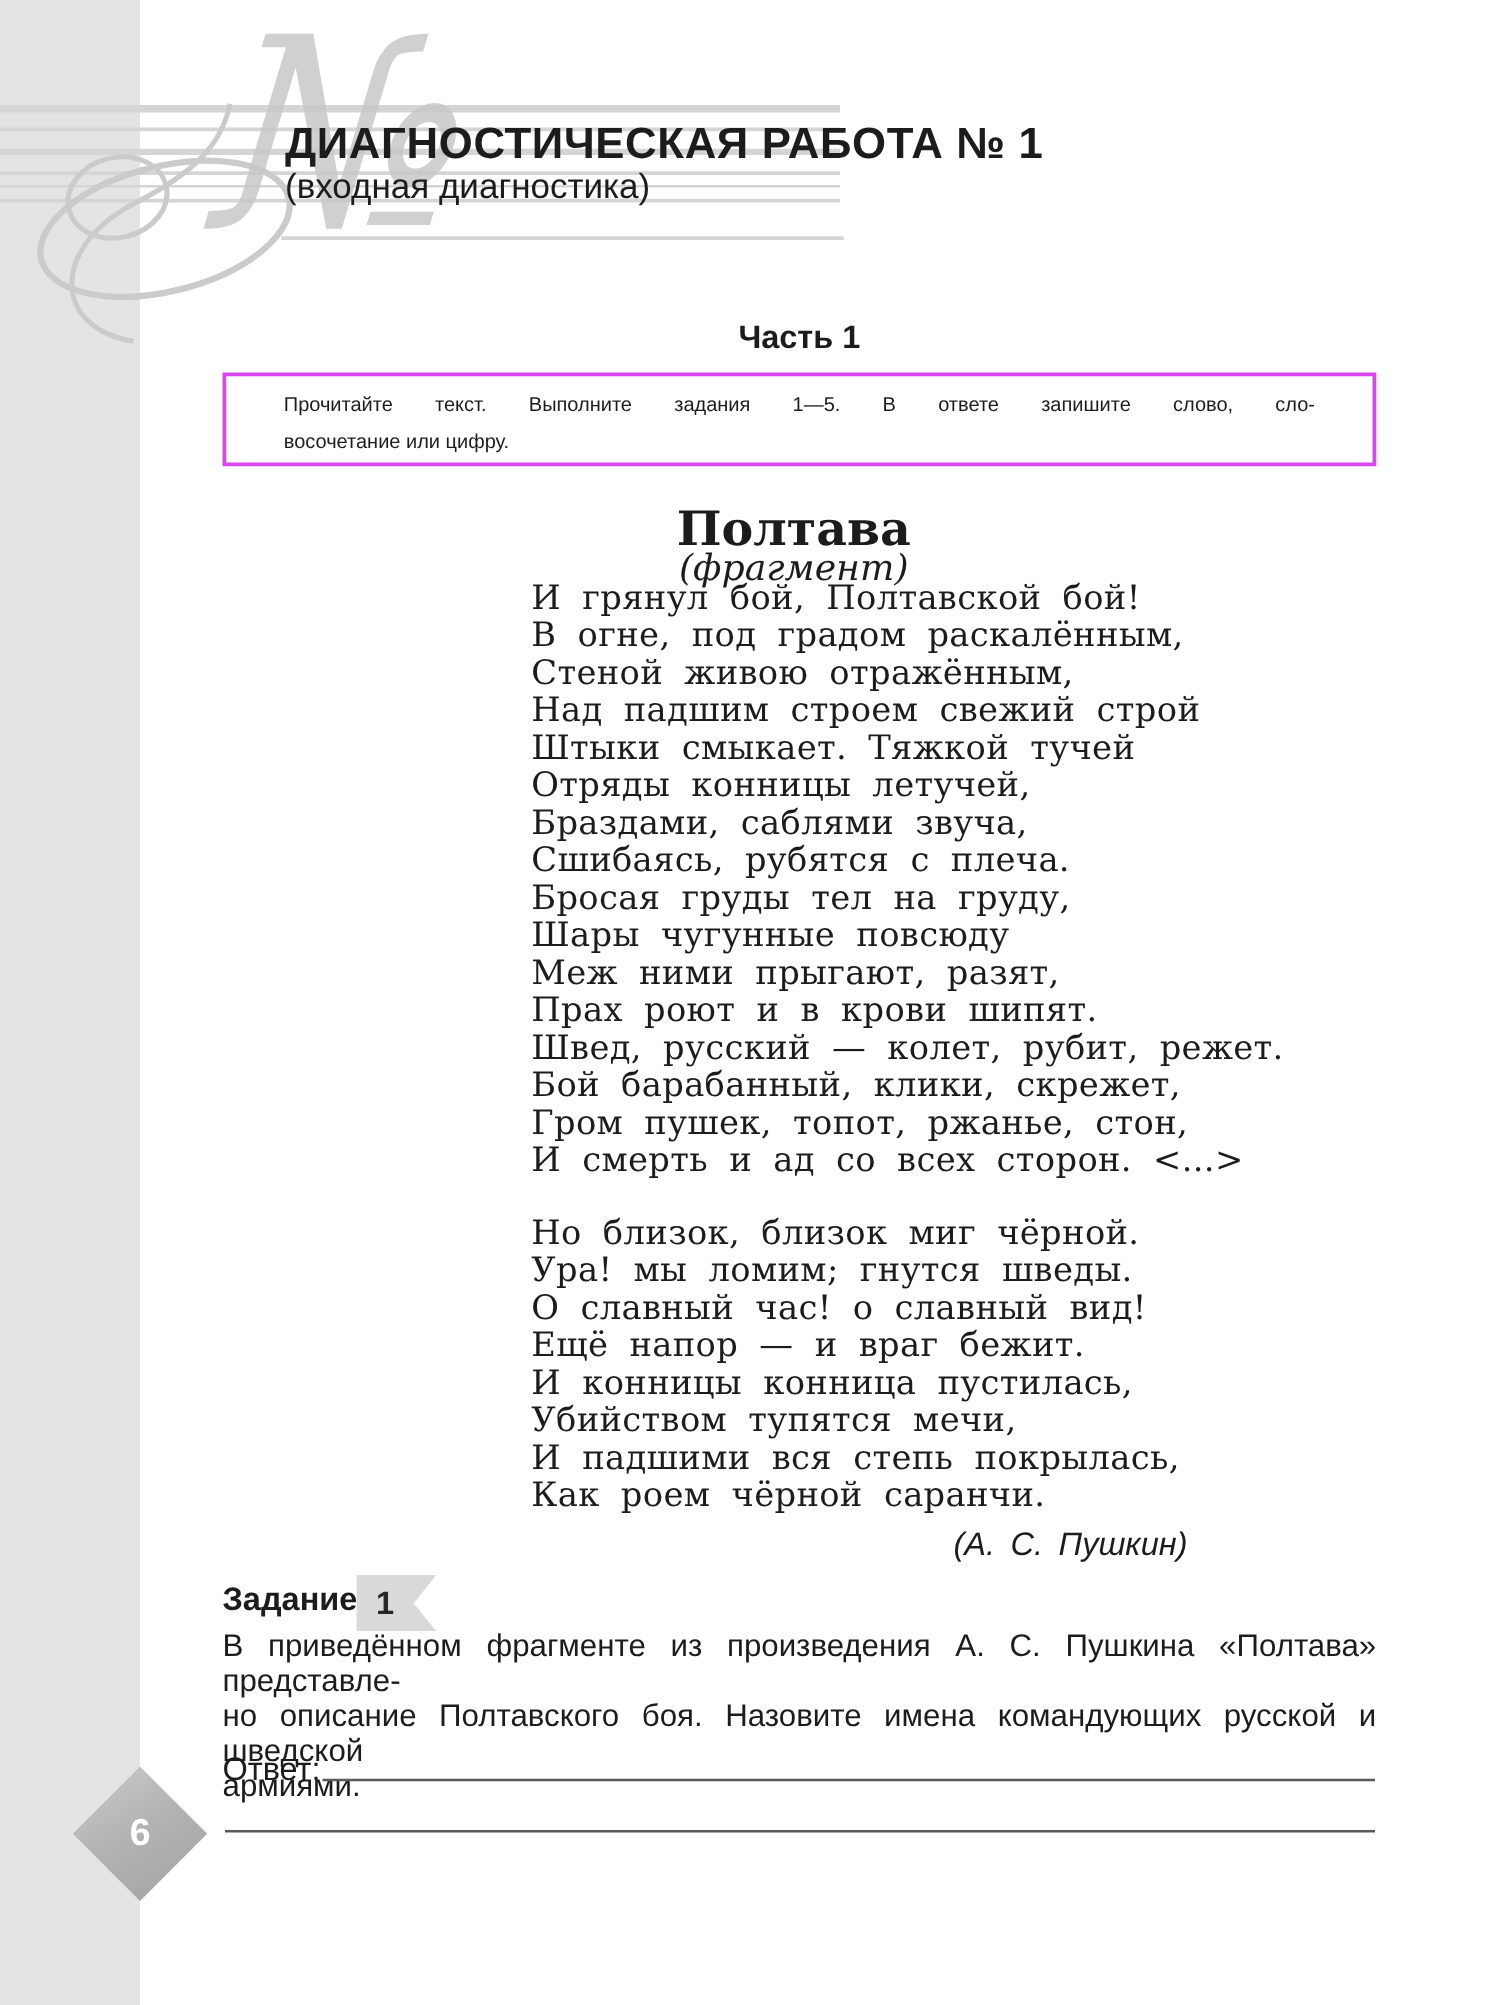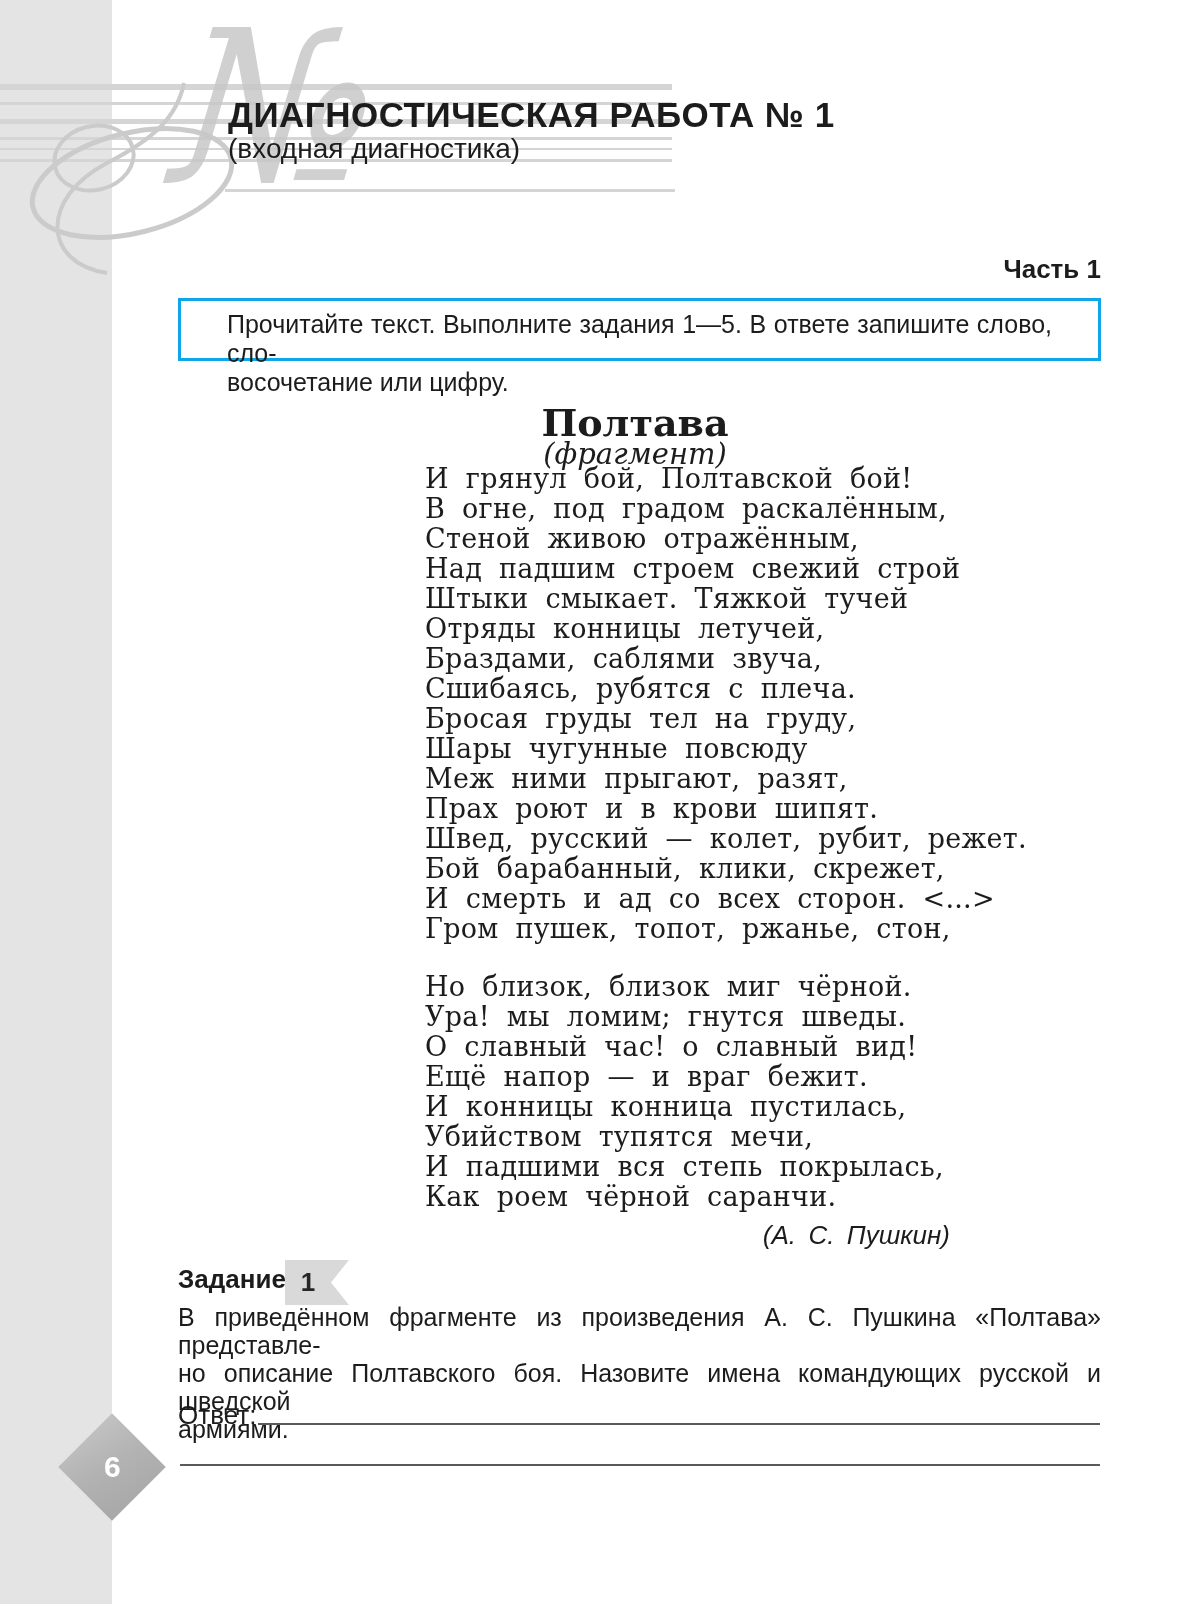--- a/index.html
+++ b/index.html
@@ -73,32 +73,32 @@
     line-height: 49px;
     font-size: 25px;
     font-weight: 700;
     letter-spacing: 1.5px;
     color: #262626;
   }
   .part-label {
     position: absolute;
     left: 178px; top: 254px;
     width: 923px;
-    text-align: right;
+    text-align: center;
     font-size: 26px;
     font-weight: 700;
     z-index: 5;
   }
   .instruction-box {
     position: absolute;
     left: 178px; top: 298px;
-    width: 923px; height: 63px;
-    border: 3px solid #0ea5e9;
+    width: 923px; height: 75px;
+    border: 3px solid #d946ef;
     padding: 9px 46px 0 46px;
-    font-size: 25px;
+    font-size: 16px;
     line-height: 29px;
     z-index: 5;
   }
   .instruction-box .jline { text-align: justify; text-align-last: justify; }
   .poem-title {
     position: absolute;
     left: 425px; top: 400px;
     width: 420px;
     text-align: center;
     font-family: "DejaVu Serif", serif;
@@ -255,22 +255,22 @@
     <div>Штыки смыкает. Тяжкой тучей</div>
     <div>Отряды конницы летучей,</div>
     <div>Браздами, саблями звуча,</div>
     <div>Сшибаясь, рубятся с плеча.</div>
     <div>Бросая груды тел на груду,</div>
     <div>Шары чугунные повсюду</div>
     <div>Меж ними прыгают, разят,</div>
     <div>Прах роют и в крови шипят.</div>
     <div>Швед, русский — колет, рубит, режет.</div>
     <div>Бой барабанный, клики, скрежет,</div>
+    <div>Гром пушек, топот, ржанье, стон,</div>
     <div>И смерть и ад со всех сторон. &lt;...&gt;</div>
-    <div>Гром пушек, топот, ржанье, стон,</div>
   </div>
 
   <div class="stanza stanza-2">
     <div>Но близок, близок миг чёрной.</div>
     <div>Ура! мы ломим; гнутся шведы.</div>
     <div>О славный час! о славный вид!</div>
     <div>Ещё напор — и враг бежит.</div>
     <div>И конницы конница пустилась,</div>
     <div>Убийством тупятся мечи,</div>
     <div>И падшими вся степь покрылась,</div>

